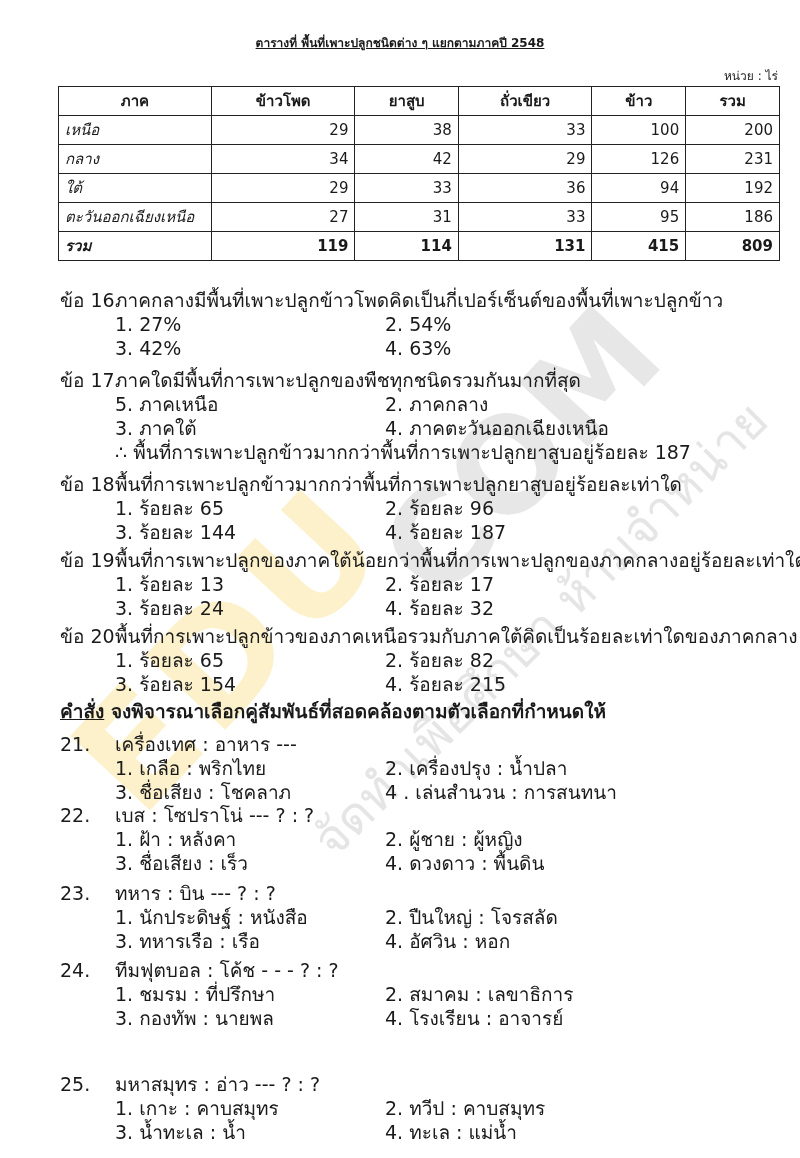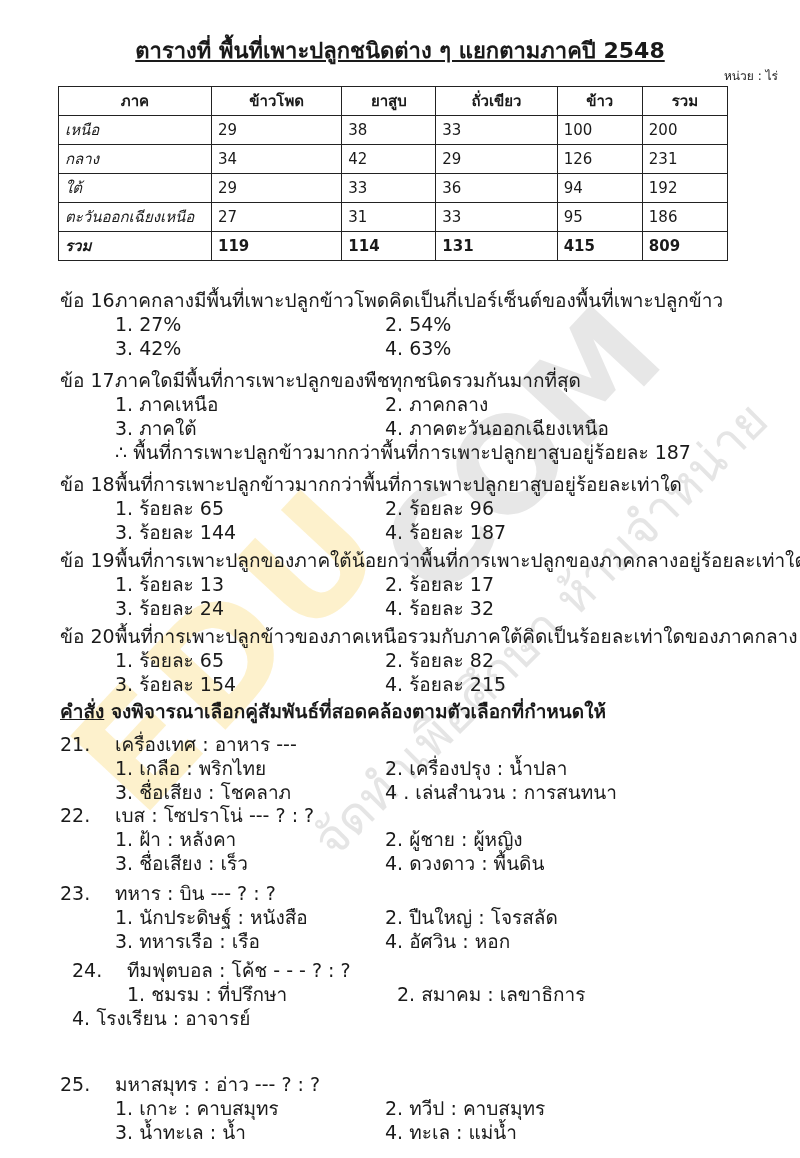--- a/index.html
+++ b/index.html
@@ -22,30 +22,30 @@
     }
     .wm-thai {
       position: absolute; left: 240px; top: 620px; width: 560px; height: 60px;
       transform: rotate(-45deg); transform-origin: center;
       font-family: "DejaVu Sans", sans-serif; font-size: 50px;
       color: rgba(175, 175, 175, 0.32); line-height: 60px; white-space: nowrap;
     }
     .content { position: relative; z-index: 1; }
     .title {
       position: absolute; left: 0; width: 800px; top: 33px; text-align: center;
-      font-size: 22px; font-weight: bold; text-decoration: underline;
+      font-size: 12px; font-weight: bold; text-decoration: underline;
     }
     .unit { position: absolute; right: 22px; top: 66px; font-size: 12px; }
     table.data {
-      position: absolute; left: 58px; top: 86px; width: 670px;
+      position: absolute; left: 58px; top: 86px; width: 722px;
       border-collapse: collapse; font-size: 15px;
     }
     table.data th, table.data td { border: 1.5px solid #222; height: 28px; padding: 0 6px; }
     table.data th { font-weight: bold; text-align: center; }
-    table.data td { text-align: left; }
+    table.data td { text-align: right; }
     table.data td.region { text-align: left; font-style: italic; }
     table.data tr.total td { font-weight: bold; }
     .col-region { width: 140px; }
     .qblock { position: absolute; left: 60px; font-size: 19px; line-height: 24px; }
     .qline { display: flex; white-space: nowrap; }
     .qnum { width: 55px; }
     .qtext { }
     .optrow { display: flex; white-space: nowrap; }
     .opt { width: 270px; padding-left: 55px; }
     .opt2 { width: 300px; }
@@ -135,21 +135,21 @@
         <span class="opt2">4. 63%</span>
       </div>
   </div>
 
   <div class="qblock" style="top:368px;">
     <div class="qline">
         <span class="qnum">ข้อ 17</span>
         <span class="qtext">ภาคใดมีพื้นที่การเพาะปลูกของพืชทุกชนิดรวมกันมากที่สุด</span>
       </div>
     <div class="optrow">
-        <span class="opt">1. ภาคเหนือ</span>
+        <span class="opt">5. ภาคเหนือ</span>
         <span class="opt2">2. ภาคกลาง</span>
       </div>
     <div class="optrow">
         <span class="opt">3. ภาคใต้</span>
         <span class="opt2">4. ภาคตะวันออกเฉียงเหนือ</span>
       </div>
     <div class="note-line">∴ พื้นที่การเพาะปลูกข้าวมากกว่าพื้นที่การเพาะปลูกยาสูบอยู่ร้อยละ 187</div>
   </div>
 
   <div class="qblock" style="top:472px;">
@@ -239,30 +239,31 @@
     <div class="optrow">
         <span class="opt">1. นักประดิษฐ์ : หนังสือ</span>
         <span class="opt2">2. ปืนใหญ่ : โจรสลัด</span>
       </div>
     <div class="optrow">
         <span class="opt">3. ทหารเรือ : เรือ</span>
         <span class="opt2">4. อัศวิน : หอก</span>
       </div>
   </div>
 
-  <div class="qblock" style="top:958px;margin-left:12px;">
+  <div class="qblock" style="top:958px;">
     <div class="qline">
         <span class="qnum">24.</span>
         <span class="qtext">ทีมฟุตบอล : โค้ช - - - ? : ?</span>
       </div>
     <div class="optrow">
         <span class="opt">1. ชมรม : ที่ปรึกษา</span>
         <span class="opt2">2. สมาคม : เลขาธิการ</span>
       </div>
     <div class="optrow">
+        <span class="opt">3. กองทัพ : นายพล</span>
         <span class="opt2">4. โรงเรียน : อาจารย์</span>
       </div>
   </div>
 
   <div class="qblock" style="top:1036px;margin-top:36px;">
     <div class="qline">
         <span class="qnum">25.</span>
         <span class="qtext">มหาสมุทร : อ่าว --- ? : ?</span>
       </div>
     <div class="optrow">

